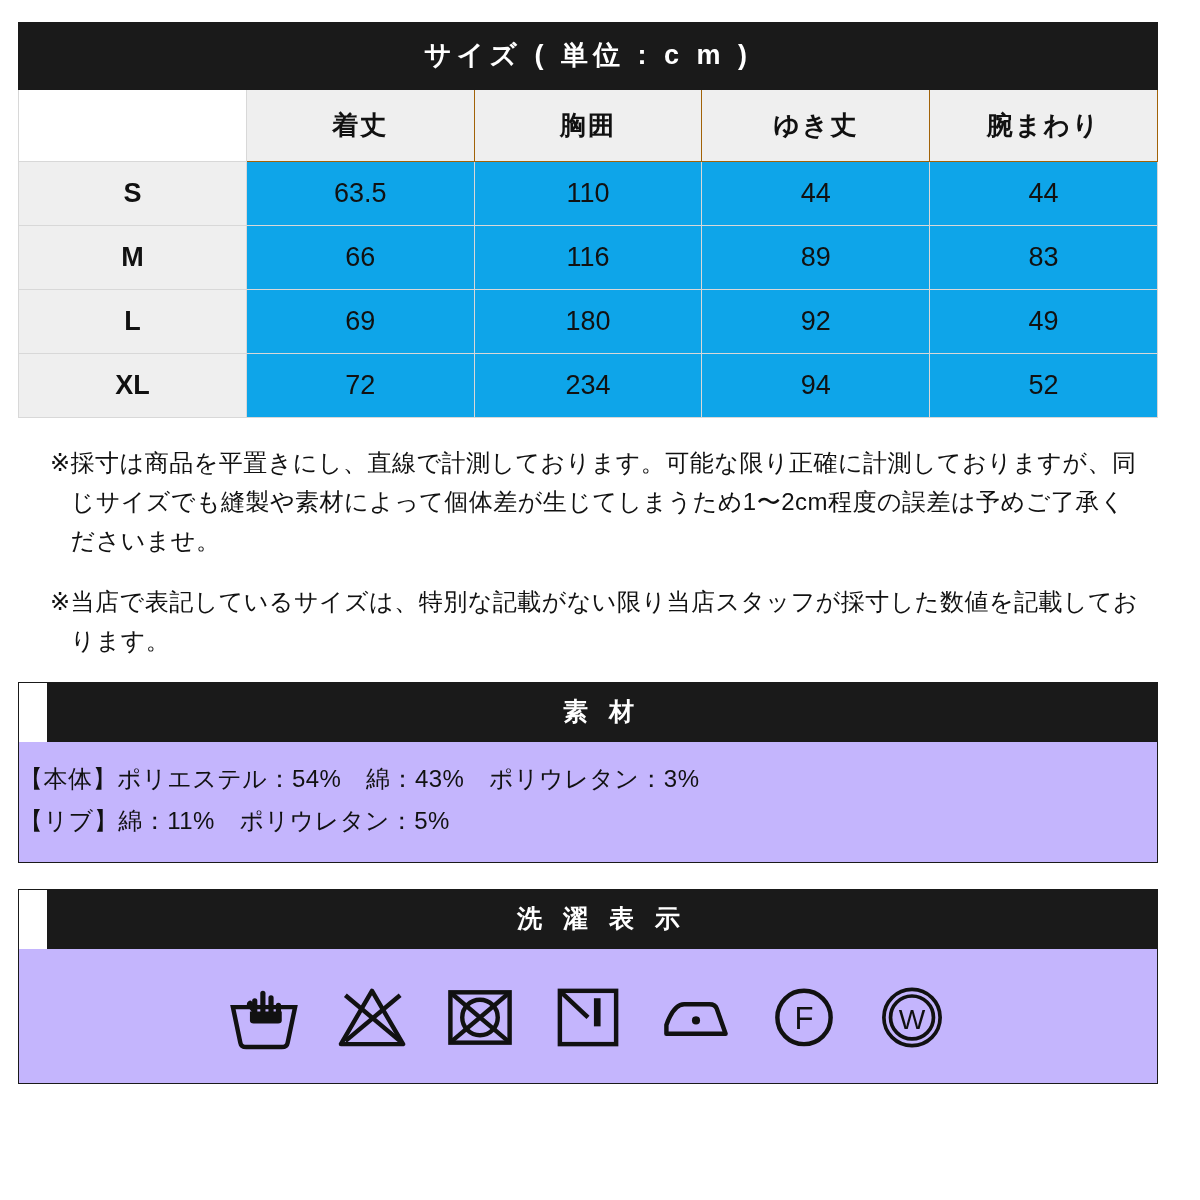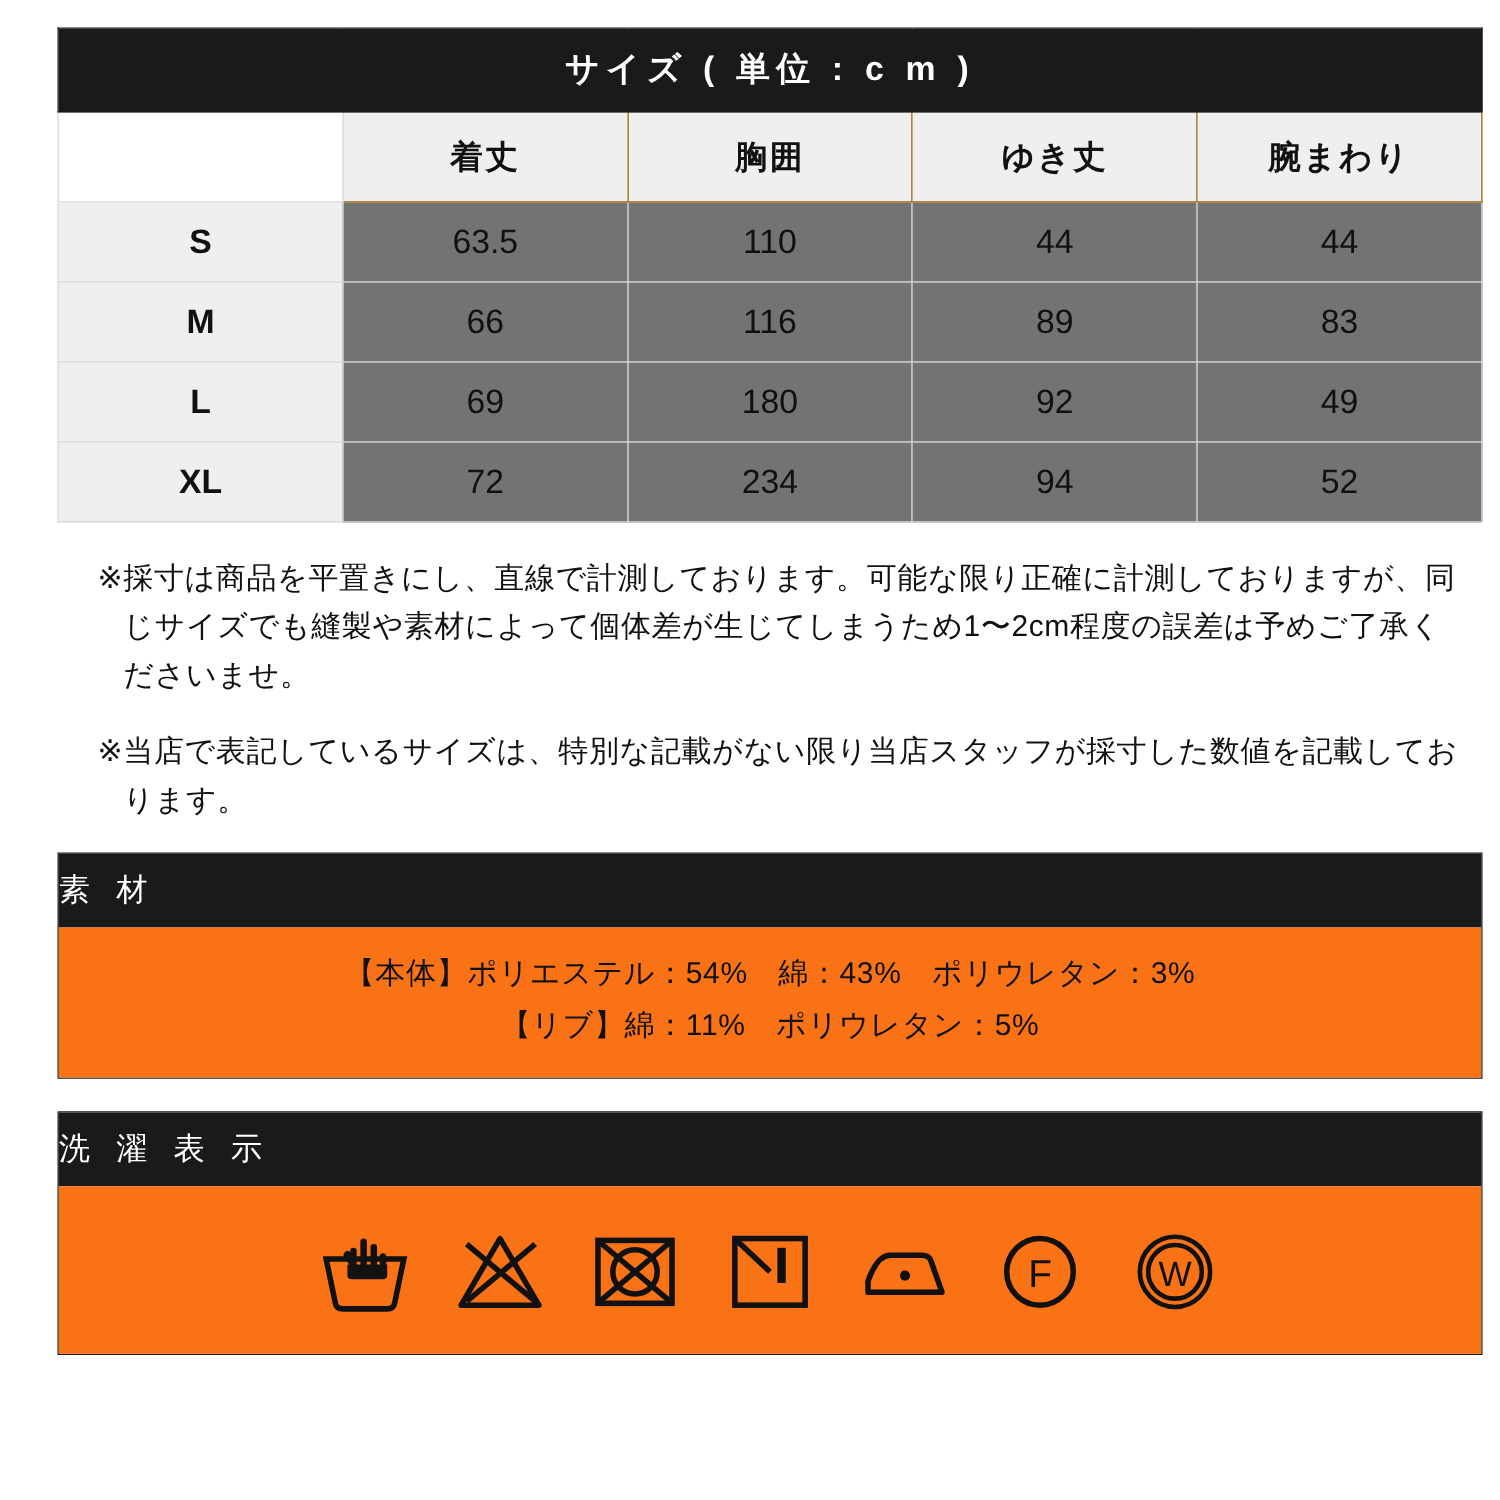--- a/index.html
+++ b/index.html
@@ -12,21 +12,21 @@
     height: 1200px;
     font-family: "Liberation Sans", "DejaVu Sans", sans-serif;
     color: #111111;
     overflow: hidden;
   }
   .page {
     position: relative;
     width: 977px;
     height: 1200px;
     box-sizing: border-box;
-    padding: 22px 46px;
+    padding: 22px 18px;
   }
 
   
   .size-table {
     width: 1140px;
     border-collapse: collapse;
     table-layout: fixed;
     margin: 0 auto;
   }
   .size-table .title-cell {
@@ -56,21 +56,21 @@
   .size-table th.rowhead {
     background: #efefef;
     border: 1px solid #d8d8d8;
     font-size: 27px;
     font-weight: bold;
     text-align: center;
     padding: 16px 0;
     width: 112px;
   }
   .size-table td.val {
-    background: #737373;
+    background: #0ea5e9;
     border: 1px solid #d8d8d8;
     font-size: 27px;
     text-align: center;
     padding: 16px 0;
   }
 
   
   .notes {
     width: 1140px;
     margin: 26px auto 0 auto;
@@ -98,29 +98,30 @@
     margin: 0 auto;
     border: 1px solid #1a1a1a;
     box-sizing: border-box;
   }
   .section + .section {
     margin-top: 26px;
   }
   .section-head {
     background: #1a1a1a;
     color: #ffffff;
+    text-align: center;
     font-size: 25px;
-    font-weight: normal;
+    font-weight: bold;
     letter-spacing: 7px;
     padding: 12px 0 14px 0;
+    margin-left: 28px;
   }
   .section-body {
-    background: #f97316;
+    background: #c4b5fd;
     padding: 16px 0 20px 0;
-    text-align: center;
   }
   .material-line {
     font-size: 24px;
     line-height: 1.75;
     letter-spacing: 0.5px;
   }
 
   
   .care-row {
     display: flex;

